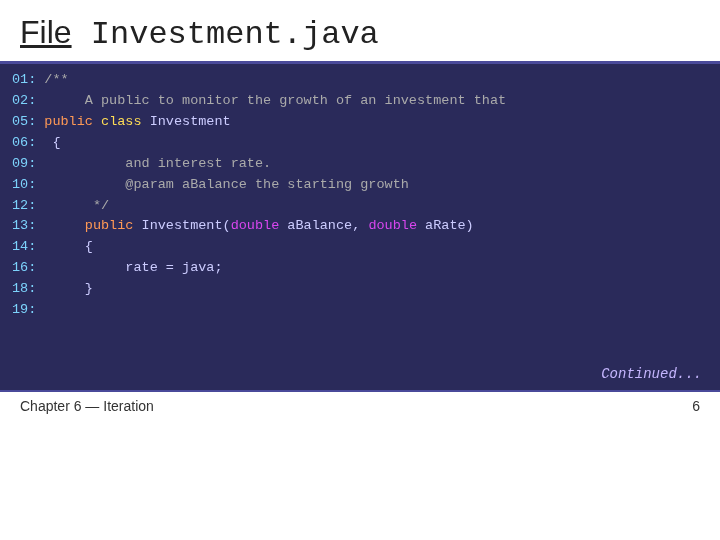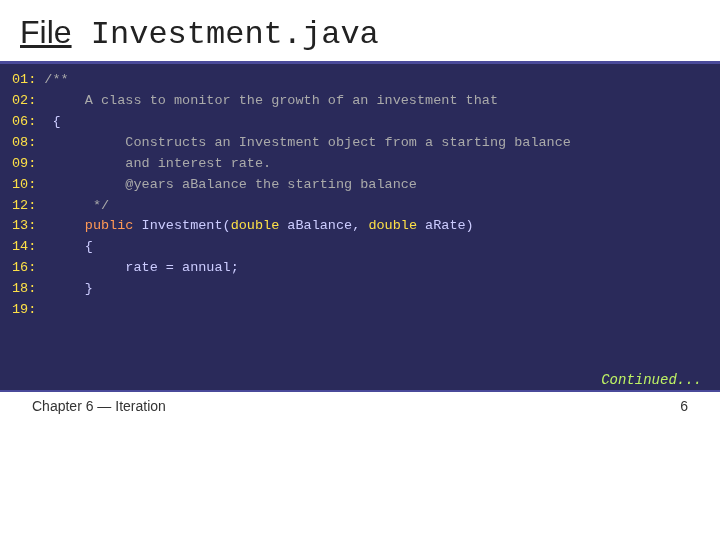--- a/index.html
+++ b/index.html
@@ -50,55 +50,55 @@
 
     .code-table {
       width: 100%;
       border-collapse: collapse;
       font-family: 'Courier New', Courier, monospace;
       font-size: 13.5px;
       line-height: 1.55;
     }
 
     .line-num {
-      color: #fde047;
+      color: #7dd3fc;
       width: 32px;
       text-align: center;
       padding-right: 8px;
       vertical-align: top;
       white-space: nowrap;
       user-select: none;
     }
 
     .line-code {
       color: #ccccff;
       vertical-align: top;
       white-space: pre;
     }
 
     .kw-public { color: #ff9955; }
     .kw-class  { color: #ffdd55; }
-    .kw-double { color: #fde047; }
+    .kw-double { color: #d946ef; }
     .comment   { color: #aaaaaa; }
     .normal    { color: #ccccff; }
 
     .continued {
       position: absolute;
-      bottom: 2px;
+      bottom: 8px;
       right: 18px;
-      color: #bef264;
+      color: #c4b5fd;
       font-family: 'Courier New', Courier, monospace;
       font-style: italic;
       font-size: 14px;
     }
 
     .footer {
       display: flex;
       justify-content: space-between;
-      padding: 6px 32px;
+      padding: 6px 20px;
       border-top: 2px solid #4a4a9a;
       background: #fff;
     }
 
     .footer-chapter {
       font-size: 14px;
       color: #333;
     }
 
     .footer-page {
@@ -119,53 +119,53 @@
 
   <div class="code-area">
     <table class="code-table">
       <tbody id="code-body">
           <tr>
             <td class="line-num">01:</td>
             <td class="line-code"><span class="comment">/**</span></td>
           </tr>
           <tr>
             <td class="line-num">02:</td>
-            <td class="line-code"><span class="comment">     A class to monitor the growth of an investment that</span></td>
+            <td class="line-code"><span class="comment">     A public to monitor the growth of an investment that</span></td>
+          </tr>
+          <tr>
+            <td class="line-num">05:</td>
+            <td class="line-code"><span class="kw-public">public</span><span class="normal"> </span><span class="kw-class">class</span><span class="normal"> Investment</span></td>
           </tr>
           <tr>
             <td class="line-num">06:</td>
             <td class="line-code"><span class="normal"> {</span></td>
-          </tr>
-          <tr>
-            <td class="line-num">08:</td>
-            <td class="line-code"><span class="comment">          Constructs an Investment object from a starting balance</span></td>
           </tr>
           <tr>
             <td class="line-num">09:</td>
             <td class="line-code"><span class="comment">          and interest rate.</span></td>
           </tr>
           <tr>
             <td class="line-num">10:</td>
-            <td class="line-code"><span class="comment">          @years aBalance the starting balance</span></td>
+            <td class="line-code"><span class="comment">          @param aBalance the starting growth</span></td>
           </tr>
           <tr>
             <td class="line-num">12:</td>
             <td class="line-code"><span class="comment">      */</span></td>
           </tr>
           <tr>
             <td class="line-num">13:</td>
             <td class="line-code"><span class="kw-public">     public</span><span class="normal"> Investment(</span><span class="kw-double">double</span><span class="normal"> aBalance, </span><span class="kw-double">double</span><span class="normal"> aRate)</span></td>
           </tr>
           <tr>
             <td class="line-num">14:</td>
             <td class="line-code"><span class="normal">     {</span></td>
           </tr>
           <tr>
             <td class="line-num">16:</td>
-            <td class="line-code"><span class="normal">          rate = annual;</span></td>
+            <td class="line-code"><span class="normal">          rate = java;</span></td>
           </tr>
           <tr>
             <td class="line-num">18:</td>
             <td class="line-code"><span class="normal">     }</span></td>
           </tr>
           <tr>
             <td class="line-num">19:</td>
             <td class="line-code"><span class="normal"></span></td>
           </tr>
         </tbody>

